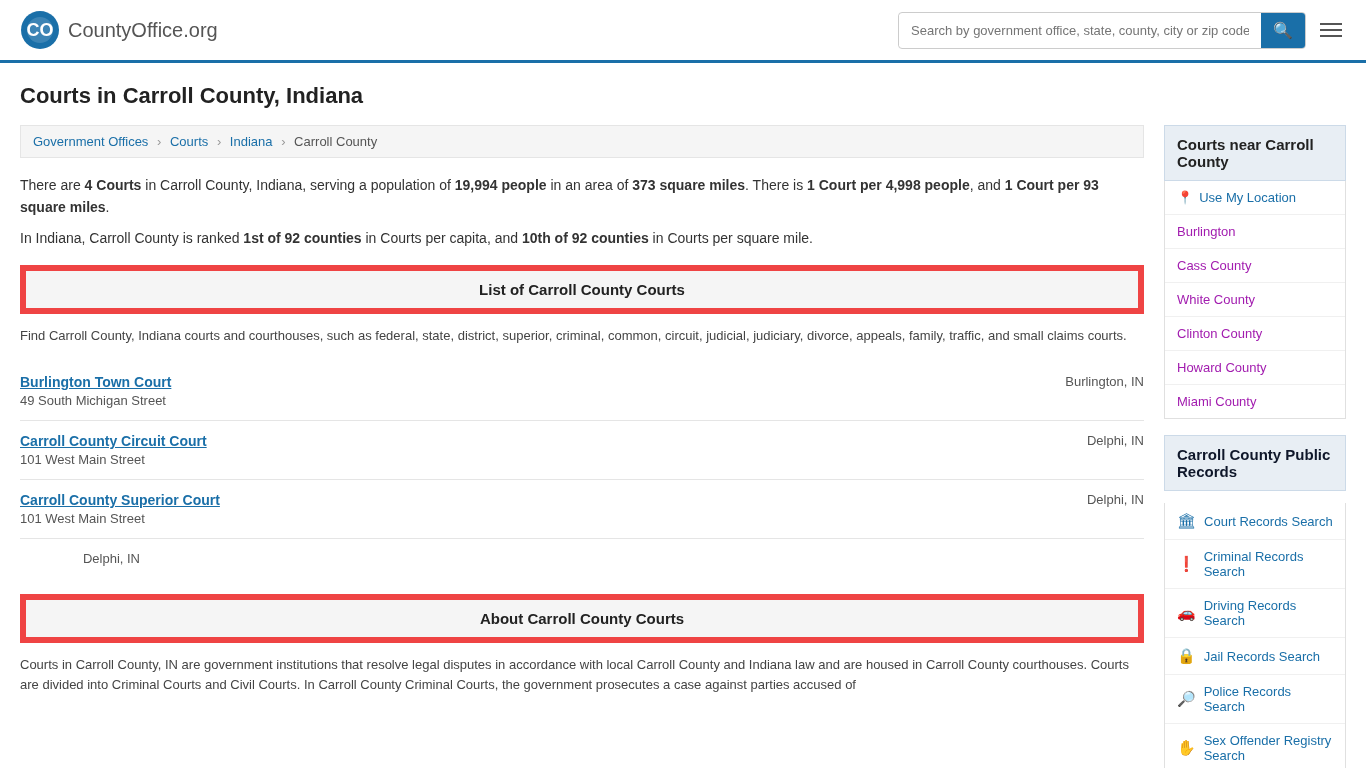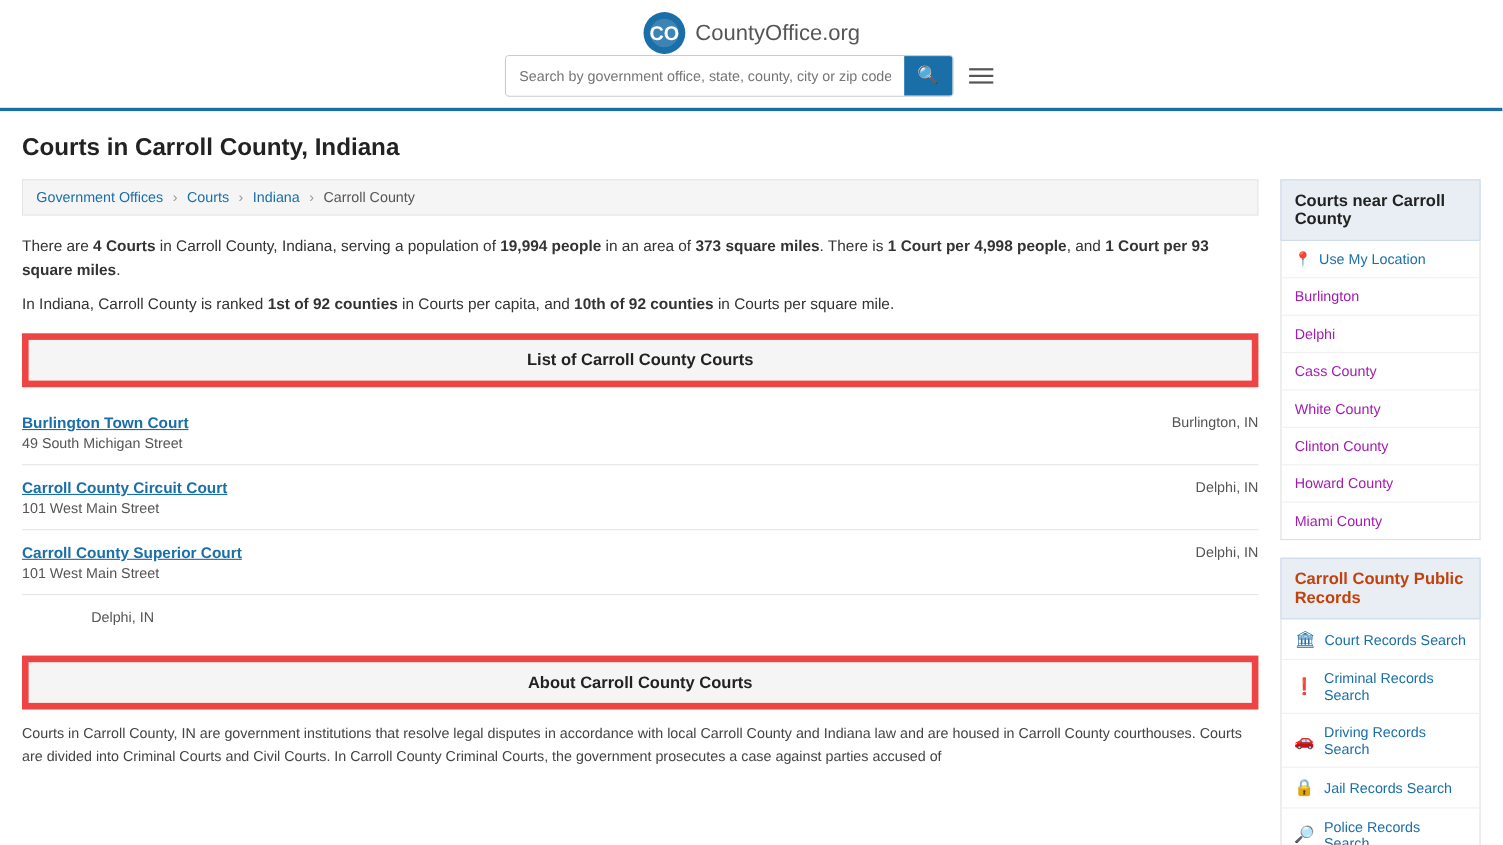--- a/index.html
+++ b/index.html
@@ -6,21 +6,20 @@
     body { font-family: Arial, sans-serif; font-size: 14px; color: #333; background: #fff; }
 
     
     .header {
       background: #fff;
       border-bottom: 3px solid #1a6fa8;
       padding: 10px 20px;
       display: flex;
       align-items: center;
       justify-content: space-between;
-      flex-direction: column;
     }
     .logo-area {
       display: flex;
       align-items: center;
       gap: 8px;
     }
     .logo-icon {
       width: 40px;
       height: 40px;
     }
@@ -222,22 +221,22 @@
       border-bottom: 1px solid #f0f0f0;
       cursor: pointer;
     }
 
     .pub-records-header {
       background: #e8eef4;
       border: 1px solid #ccdae8;
       padding: 10px 12px;
       font-size: 15px;
       font-weight: bold;
-      color: #c2410c;
-      margin-bottom: 0;
+      color: #0f172a;
+      margin-bottom: 12px;
     }
     .pub-records-links {
       border: 1px solid #e0e0e0;
       border-top: none;
     }
     .pub-record-link {
       display: flex;
       align-items: center;
       gap: 8px;
       padding: 9px 12px;
@@ -296,20 +295,21 @@
         <span class="sep">›</span>
         <span>Carroll County</span>
       </div>
 
       <div class="info-block">
         <p>There are <b>4 Courts</b> in Carroll County, Indiana, serving a population of <b>19,994 people</b> in an area of <b>373 square miles</b>. There is <b>1 Court per 4,998 people</b>, and <b>1 Court per 93 square miles</b>.</p>
         <p style="margin-top:8px">In Indiana, Carroll County is ranked <b>1st of 92 counties</b> in Courts per capita, and <b>10th of 92 counties</b> in Courts per square mile.</p>
       </div>
 
       <div class="section-header">List of Carroll County Courts</div>
+      <p class="court-list-desc">Find Carroll County, Indiana courts and courthouses, such as federal, state, district, superior, criminal, common, circuit, judicial, judiciary, divorce, appeals, family, traffic, and small claims courts.</p>
 
       <div>
         <div class="court-item">
           <div class="court-row">
             <div>
               <div class="court-name">Burlington Town Court</div>
               <div class="court-address">49 South Michigan Street</div>
             </div>
             <div class="court-city">Burlington, IN</div>
           </div>
@@ -349,21 +349,20 @@
     <div class="sidebar">
 
       <div class="sidebar-section">
         <div class="sidebar-header">Courts near Carroll County</div>
         <div class="sidebar-links">
           <a class="sidebar-location-link">
             <span>📍</span>
             <span>Use My Location</span>
           </a>
           <a class="sidebar-link">Burlington</a>
-          <a class="sidebar-link">Delphi</a>
           <a class="sidebar-link">Cass County</a>
           <a class="sidebar-link">White County</a>
           <a class="sidebar-link">Clinton County</a>
           <a class="sidebar-link">Howard County</a>
           <a class="sidebar-link">Miami County</a>
         </div>
       </div>
 
       <div class="sidebar-section">
         <div class="pub-records-header">Carroll County Public Records</div>

